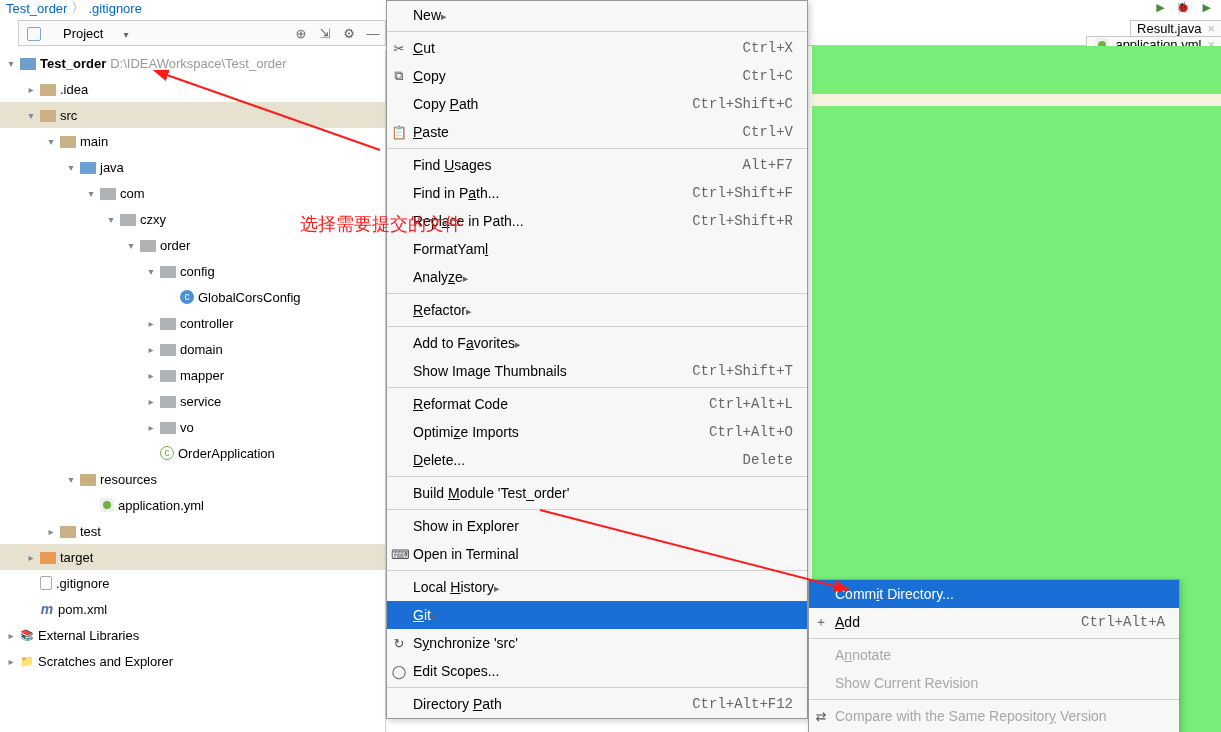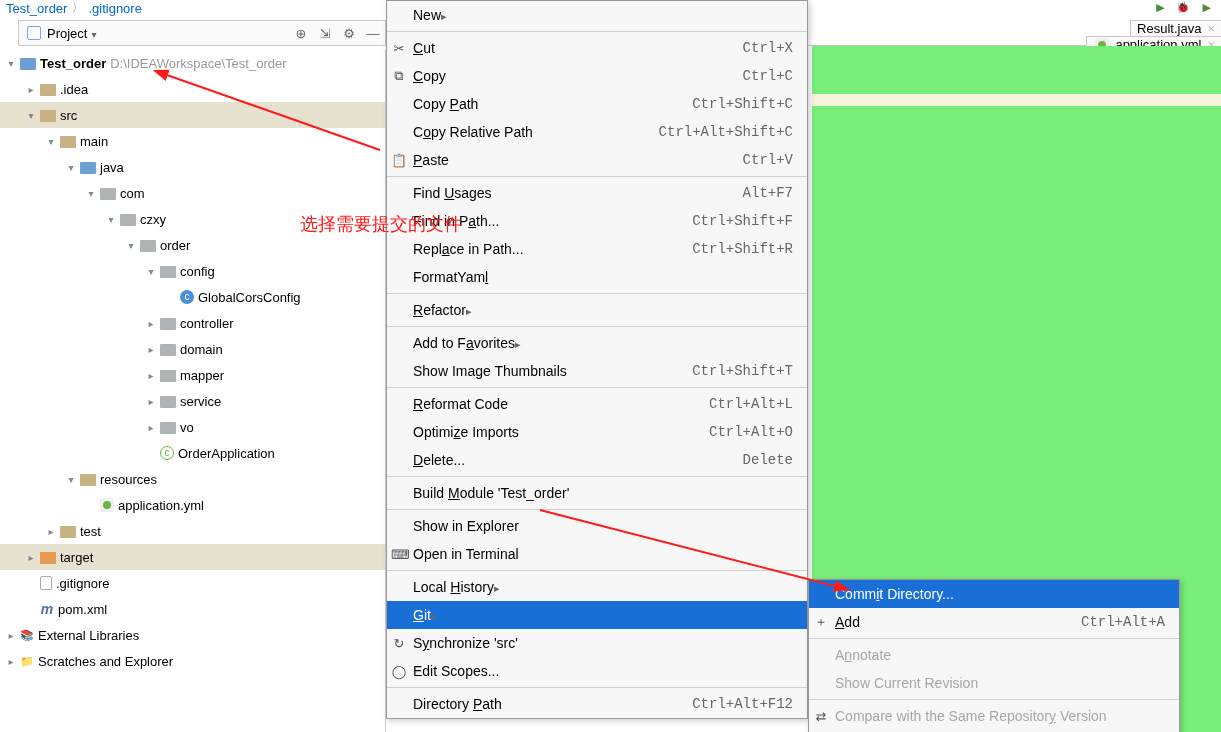--- a/index.html
+++ b/index.html
@@ -2,21 +2,21 @@
 <html><head>
 <meta charset="utf-8">
 <style>
 * { margin:0; padding:0; box-sizing:border-box; font-family:"Segoe UI",Arial,sans-serif; }
 body { width:1221px; height:732px; background:#fff; overflow:hidden; position:relative; font-size:13px; color:#000; }
 
 .breadcrumb { height:16px; display:flex; align-items:center; padding:0 6px; color:#0066cc; font-size:13px; overflow:hidden; }
 .breadcrumb span.sep { color:#888; margin:0 4px; }
 
 .toolbar-row { position:absolute; top:20px; left:18px; width:368px; height:26px; border:1px solid #ccc; background:#fafafa; display:flex; align-items:center; }
-.toolbar-row .proj-label { display:flex; align-items:center; gap:4px; padding:0 6px; }
+.toolbar-row .proj-label { display:flex; align-items:flex-end; gap:20px; padding:0 6px; }
 .toolbar-row .proj-label .arrow::after { content:"▾"; font-size:10px; color:#666; }
 .toolbar-row .spacer { flex:1; }
 .toolbar-row .tbtn { width:24px; height:24px; display:flex; align-items:center; justify-content:center; color:#666; cursor:pointer; }
 
 .tree { position:absolute; top:50px; left:0; width:386px; bottom:0; overflow:hidden; border-right:1px solid #d0d0d0; }
 .tree ul { list-style:none; }
 .tree li { white-space:nowrap; }
 .node { display:flex; align-items:center; height:26px; padding-left:4px; }
 .node .tw { width:14px; text-align:center; color:#7e8890; font-size:10px; cursor:pointer; user-select:none; }
 .node .lbl { margin-left:2px; }
@@ -293,43 +293,43 @@
   <div class="mi">
       <span class="mic">⧉</span>
       <span><u>C</u>opy</span>
       <span class="sc">Ctrl+C</span>
     </div>
   <div class="mi">
       <span>Copy <u>P</u>ath</span>
       <span class="sc">Ctrl+Shift+C</span>
     </div>
   <div class="mi">
-      <span>C<u>o</u>py Relative Path</span>
-      <span class="sc">Ctrl+Alt+Shift+C</span>
-    </div>
-  <div class="mi">
       <span class="mic">📋</span>
       <span><u>P</u>aste</span>
       <span class="sc">Ctrl+V</span>
     </div>
   <hr>
   <div class="mi">
       <span>Find <u>U</u>sages</span>
       <span class="sc">Alt+F7</span>
     </div>
   <div class="mi">
       <span>Find in P<u>a</u>th...</span>
       <span class="sc">Ctrl+Shift+F</span>
     </div>
   <div class="mi">
       <span>Repl<u>a</u>ce in Path...</span>
       <span class="sc">Ctrl+Shift+R</span>
     </div>
   <div class="mi">
       <span>FormatYam<u>l</u></span>
+    </div>
+  <div class="mi">
+      <span>Analy<u>z</u>e</span>
+      <span class="sub"></span>
     </div>
   <hr>
   <div class="mi">
       <span><u>R</u>efactor</span>
       <span class="sub"></span>
     </div>
   <hr>
   <div class="mi">
       <span>Add to F<u>a</u>vorites</span>
       <span class="sub"></span>

